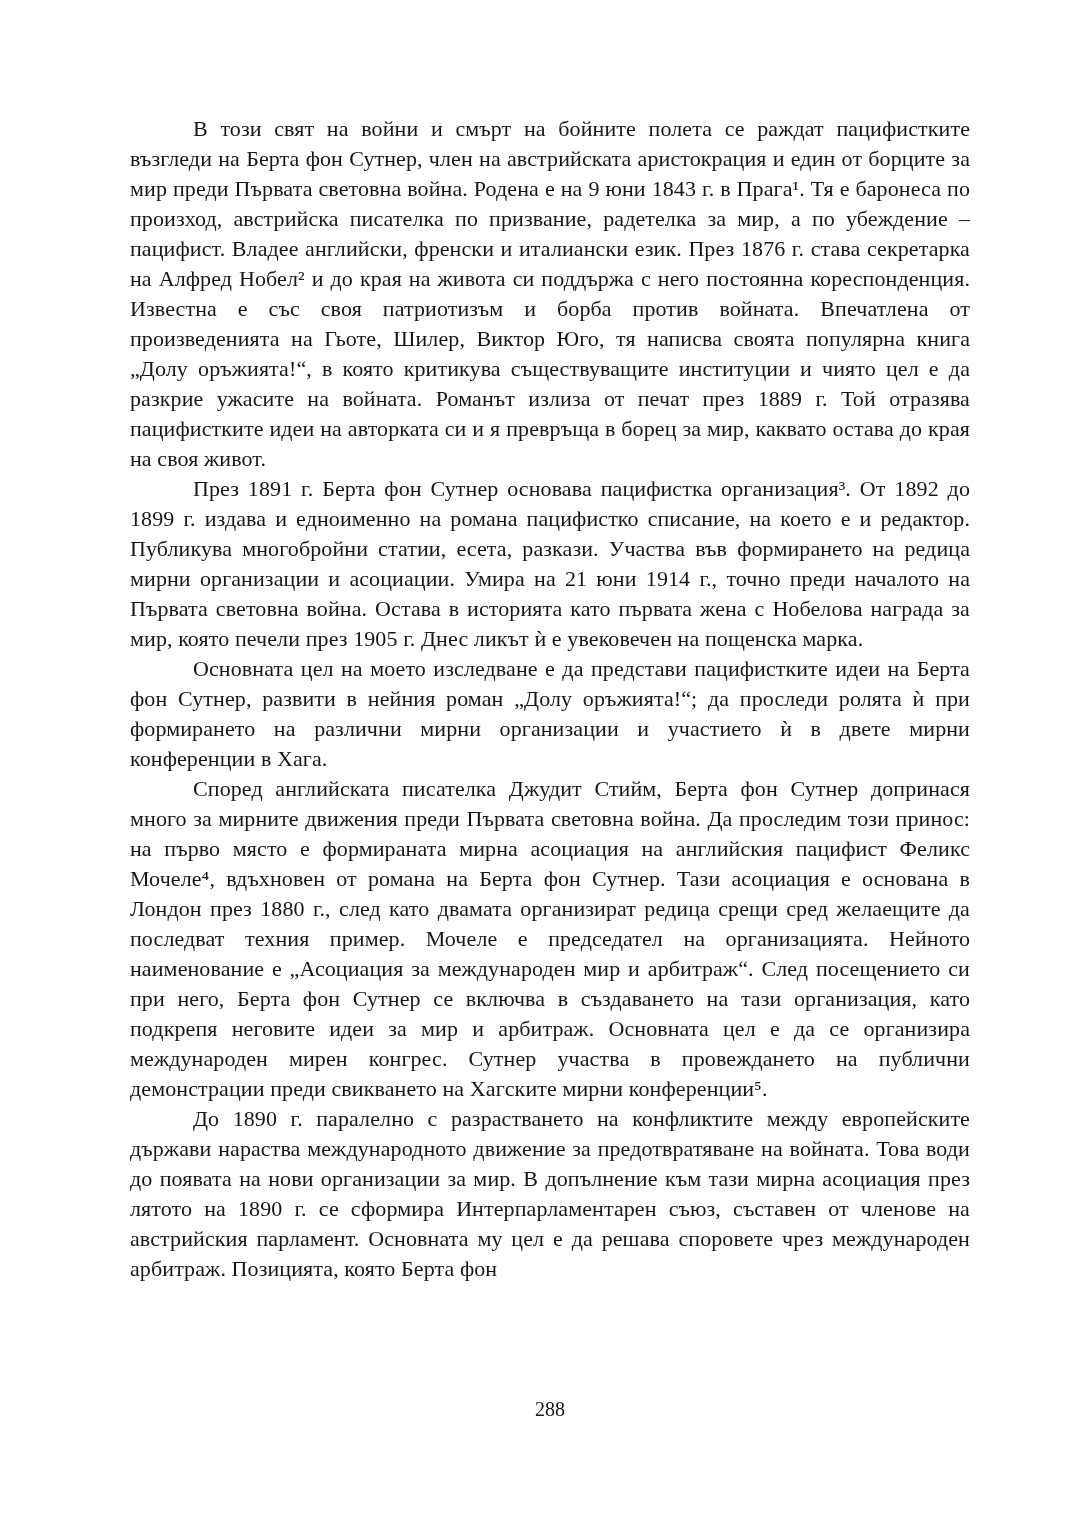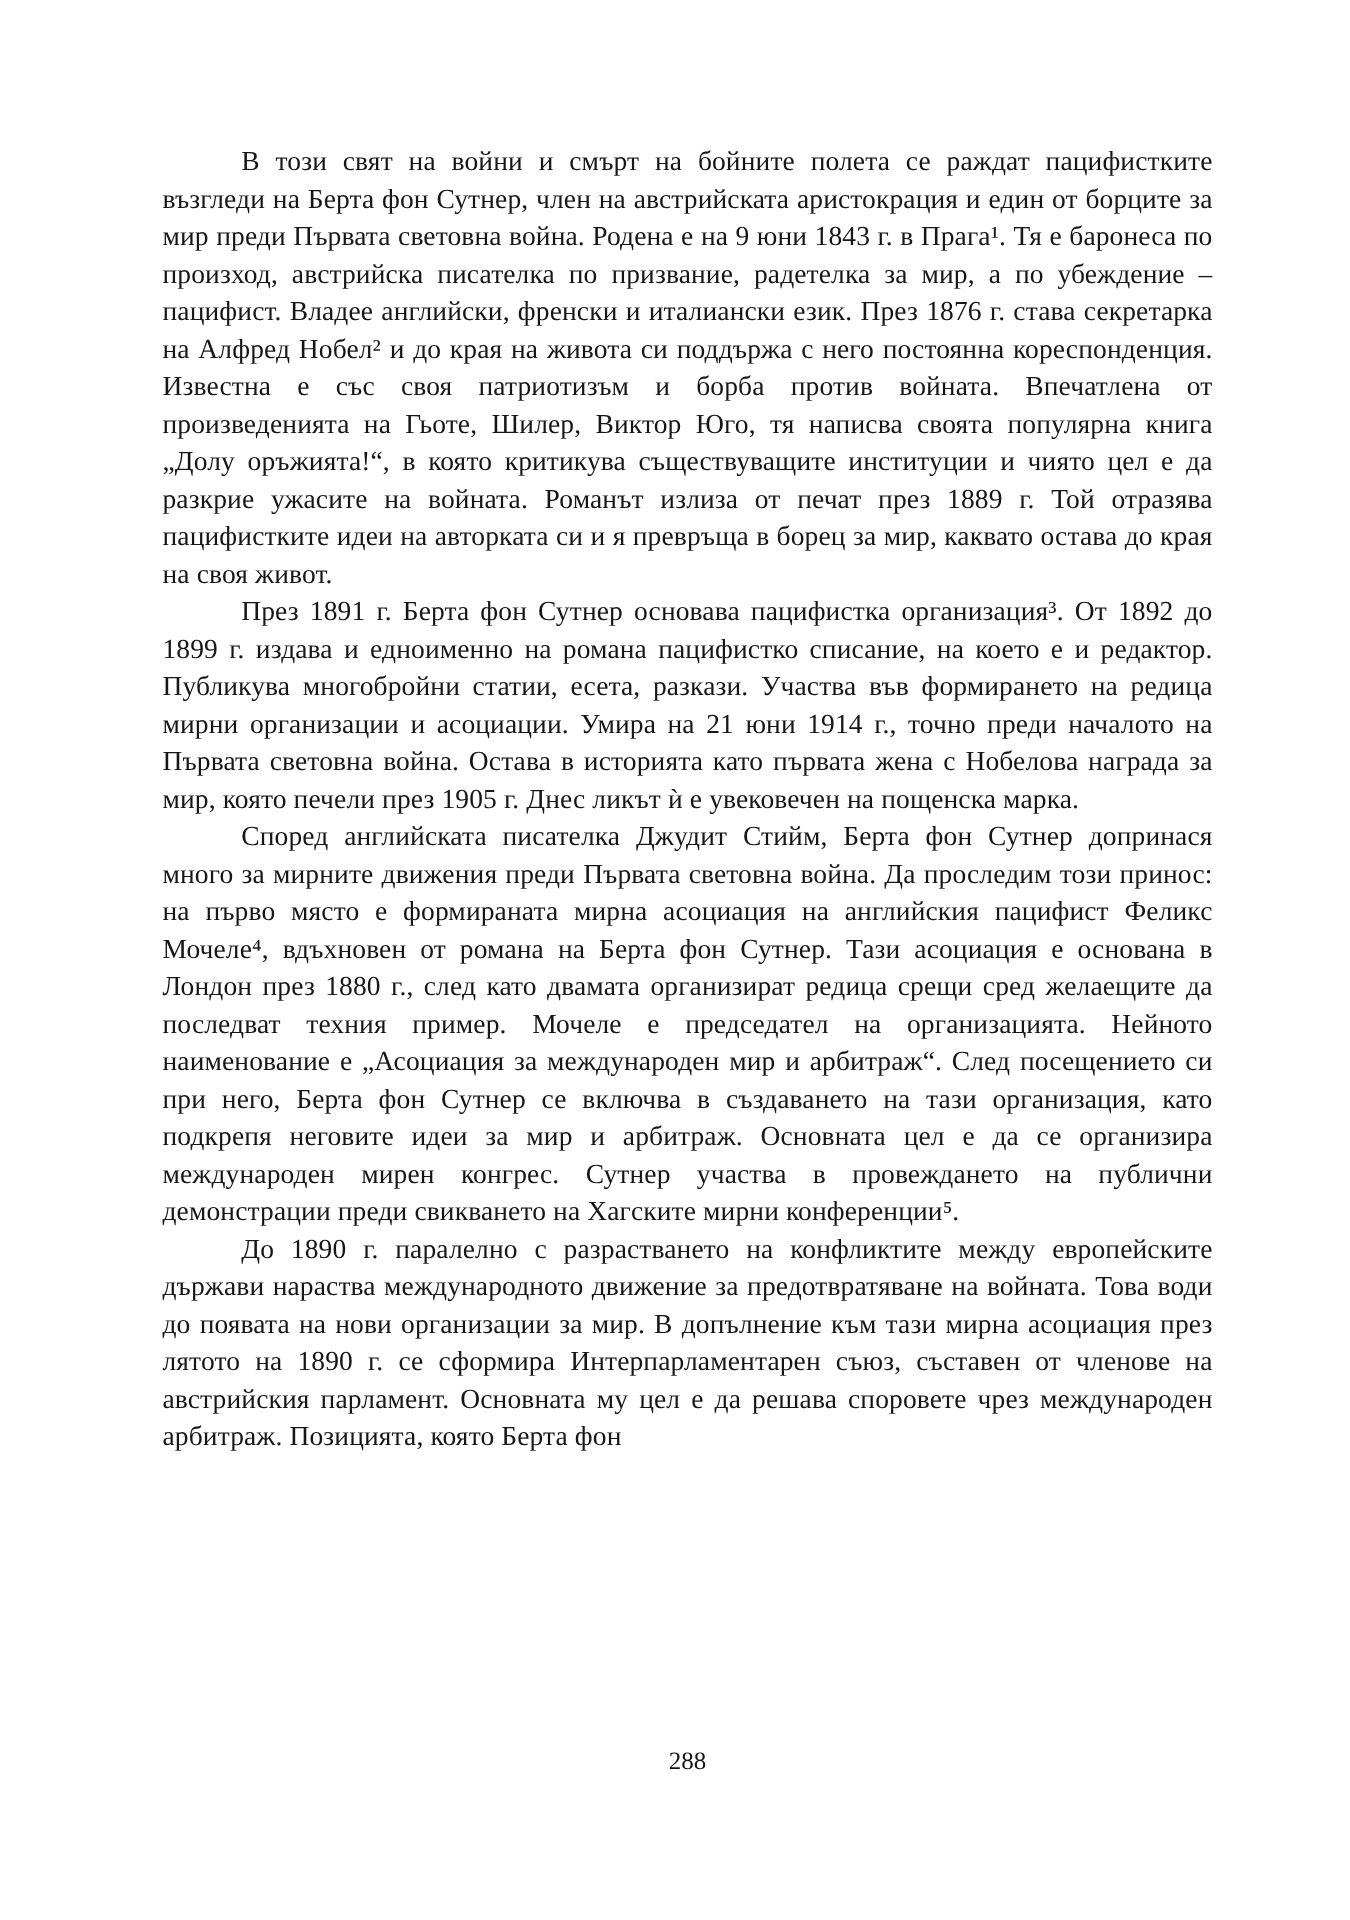--- a/index.html
+++ b/index.html
@@ -42,17 +42,18 @@
     color: #161616;
   }
 </style>
 </head>
 <body>
 
 <div class="page">
   <div class="text-block">
     <p class="para">В този свят на войни и смърт на бойните полета се раждат пацифистките възгледи на Берта фон Сутнер, член на австрийската аристокрация и един от борците за мир преди Първата световна война. Родена е на 9 юни 1843 г. в Прага¹. Тя е баронеса по произход, австрийска писателка по призвание, радетелка за мир, а по убеждение – пацифист. Владее английски, френски и италиански език. През 1876 г. става секретарка на Алфред Нобел² и до края на живота си  поддържа с него постоянна кореспонденция. Известна е със своя патриотизъм и борба против войната. Впечатлена от произведенията на Гьоте, Шилер, Виктор Юго, тя написва своята популярна книга „Долу оръжията!“, в която критикува съществуващите институции и чиято цел е да разкрие ужасите на войната. Романът излиза от печат през 1889 г. Той отразява пацифистките идеи на авторката си и я превръща в борец за мир, каквато остава до края на своя живот.</p>
     <p class="para">През 1891 г. Берта фон Сутнер основава пацифистка организация³. От 1892 до 1899 г. издава и едноименно на романа пацифистко списание, на което е и редактор. Публикува многобройни статии, есета, разкази. Участва във формирането на редица мирни организации и асоциации. Умира на 21 юни 1914 г., точно преди началото на Първата световна война. Остава в историята като първата жена с Нобелова награда за мир, която печели през 1905 г. Днес ликът ѝ е увековечен на пощенска марка.</p>
+    <p class="para">Основната цел на моето изследване е да представи пацифистките идеи на Берта фон Сутнер, развити в нейния роман „Долу оръжията!“; да проследи ролята ѝ при формирането на различни мирни организации и участието ѝ в двете мирни конференции в Хага.</p>
     <p class="para">Според английската писателка Джудит Стийм, Берта фон Сутнер допринася много за мирните движения преди Първата световна война. Да проследим този принос: на първо място е формираната мирна асоциация на английския пацифист Феликс Мочеле⁴, вдъхновен от романа на Берта фон Сутнер. Тази асоциация е основана в Лондон през 1880 г., след като двамата организират редица срещи сред желаещите да последват техния пример. Мочеле е председател на организацията. Нейното наименование е „Асоциация за международен мир и арбитраж“. След посещението си при него, Берта фон Сутнер се включва в създаването на тази организация, като подкрепя неговите идеи за мир и арбитраж. Основната цел е да се организира международен мирен конгрес. Сутнер участва в провеждането на публични демонстрации преди свикването на Хагските мирни конференции⁵.</p>
     <p class="para">До 1890 г. паралелно с разрастването на конфликтите между европейските държави нараства международното движение за предотвратяване на войната. Това води до появата на нови организации за мир. В допълнение към тази мирна асоциация през лятото на 1890 г. се сформира Интерпарламентарен съюз, съставен от членове на австрийския парламент. Основната му цел е да решава споровете чрез международен арбитраж. Позицията, която Берта фон</p>
   </div>
   <div class="page-number">288</div>
 </div>
 
 </body></html>

